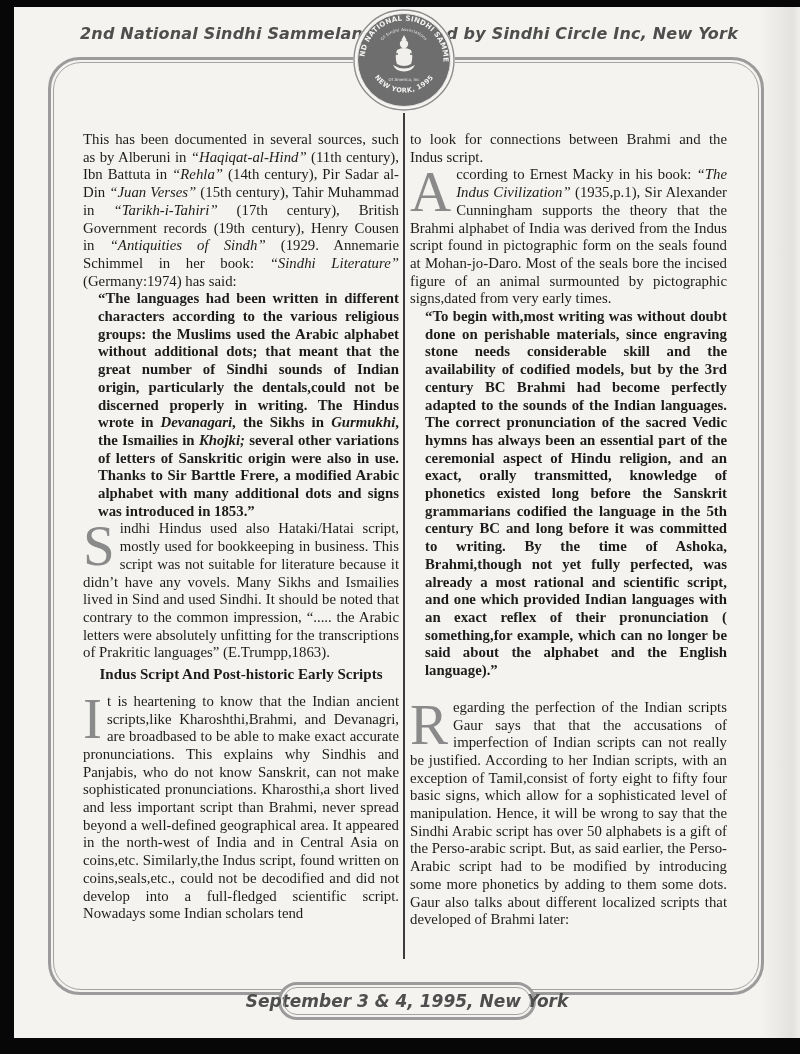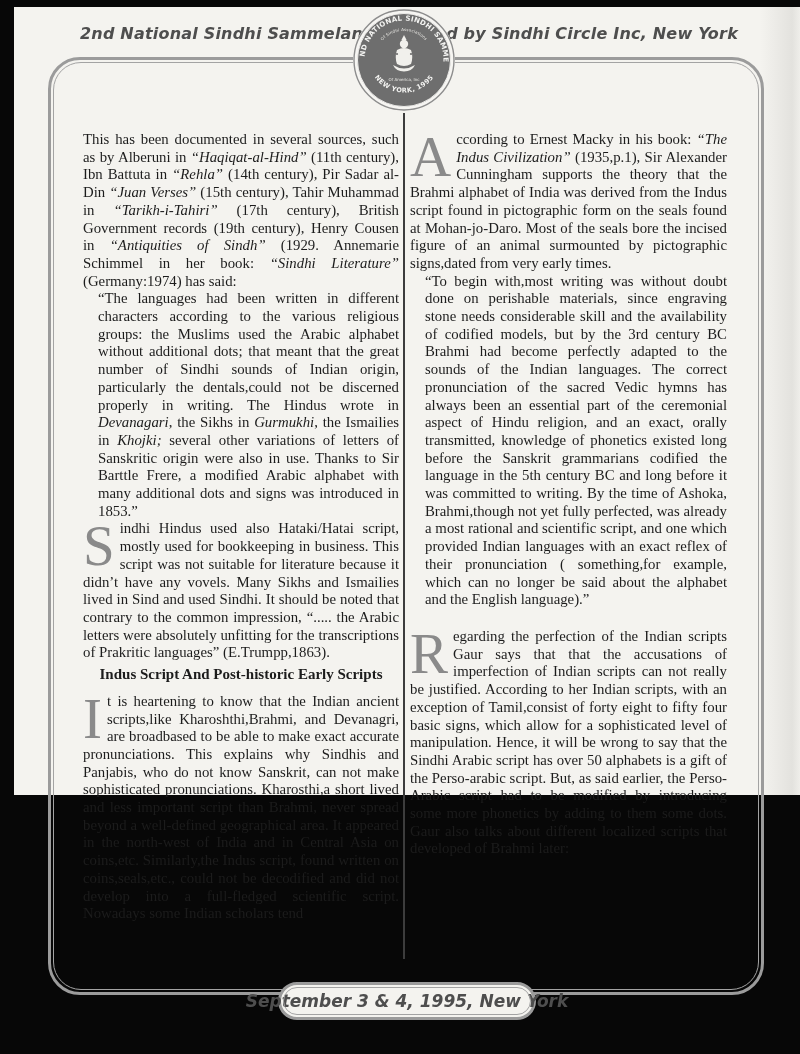--- a/index.html
+++ b/index.html
@@ -2,21 +2,21 @@
 <html><head>
 <meta charset="utf-8">
 <style>
   html,body{margin:0;padding:0;}
   body{
     width:800px;height:1054px;position:relative;overflow:hidden;
     background:#070707;
     font-family:"Liberation Serif", serif;
   }
   .page{
-    position:absolute;left:14px;top:7px;width:786px;height:788px;
+    position:absolute;left:14px;top:7px;width:786px;height:1031px;
     background:linear-gradient(90deg,#f4f3ef 0%,#f4f3ef 95%,#e3e2de 99%,#efeeea 100%);
   }
   
   .hdr{
     position:absolute;top:17px;
     font-family:"DejaVu Sans", sans-serif;
     font-style:italic;font-weight:bold;
     font-size:16px;color:#4e4e4e;letter-spacing:.2px;
     white-space:nowrap;
   }
@@ -43,21 +43,21 @@
     font-size:14.8px;line-height:17.7px;color:#1c1c1c;
     text-align:justify;
   }
   .col-left{left:69px;width:316px;}
   .col-right{left:396px;width:317px;}
   .divider{
     position:absolute;left:389px;top:106px;width:1.5px;height:846px;
     background:#3c3c3c;
   }
   .para{margin:0;}
-  .quote{font-weight:normal;margin:0 0 0 15px;}
+  .quote{font-weight:bold;margin:0 0 0 15px;}
   .indent1{text-indent:14px;}
   .gap-top{margin-top:19px;}
   .seg-i{font-style:italic;}
   .dropcap{
     float:left;font-size:57px;line-height:50px;height:51px;
     color:#8a8a8a;margin:1px 5px 0 0;font-family:"Liberation Serif", serif;
   }
   .heading{
     margin:4px 0 9px 0;text-align:center;font-weight:bold;font-size:15px;
   }
@@ -126,20 +126,21 @@
 
   <div class="col col-left">
     <p class="para"><span>This has been documented in several sources, such as by Alberuni in </span><span class="seg-i">“Haqiqat-al-Hind”</span><span> (11th century), Ibn Battuta in  </span><span class="seg-i">“Rehla”</span><span> (14th century), Pir Sadar al-Din </span><span class="seg-i">“Juan Verses”</span><span> (15th century), Tahir Muhammad in </span><span class="seg-i">“Tarikh-i-Tahiri”</span><span> (17th century),  British Government records (19th century), Henry Cousen in </span><span class="seg-i">“Antiquities of Sindh”</span><span> (1929.  Annemarie Schimmel in her book: </span><span class="seg-i">“Sindhi Literature”</span><span> (Germany:1974) has said:</span></p>
     <p class="para quote"><span>“The languages had been written  in different characters according to the various religious groups: the Muslims used the Arabic alphabet without additional dots; that  meant that the great number of Sindhi sounds of Indian origin, particularly the dentals,could not be discerned properly in writing.  The Hindus wrote in </span><span class="seg-i">Devanagari</span><span>, the Sikhs in </span><span class="seg-i">Gurmukhi</span><span>, the Ismailies in </span><span class="seg-i">Khojki;</span><span> several other variations of letters of Sanskritic origin were also in use. Thanks to Sir Barttle Frere, a modified  Arabic alphabet with many  additional dots and signs was introduced in 1853.”</span></p>
     <p class="para"><span class="dropcap">S</span><span><span>indhi Hindus used also Hataki/Hatai script, mostly used for bookkeeping in business.  This script was not suitable for literature because it didn’t have any vovels.  Many Sikhs and Ismailies lived in Sind and used Sindhi.  It should be noted that contrary to the common impression, “..... the Arabic letters were absolutely  unfitting for the transcriptions of Prakritic languages” (E.Trumpp,1863).</span></span></p>
     <h3 class="heading">Indus Script And Post-historic Early Scripts</h3>
     <p class="para"><span class="dropcap">I</span><span><span>t is heartening to know that the Indian ancient scripts,like Kharoshthi,Brahmi, and Devanagri, are broadbased to be able to make exact accurate pronunciations.  This explains why Sindhis and Panjabis, who do not know Sanskrit, can not make sophisticated pronunciations. Kharosthi,a short lived and less important  script than Brahmi, never spread beyond a well-defined geographical area. It appeared in the north-west of India and in Central Asia on coins,etc. Similarly,the Indus script, found written on coins,seals,etc., could not be decodified and did not develop into a full-fledged scientific script.  Nowadays some Indian scholars tend</span></span></p>
   </div>
 
   <div class="col col-right">
+    <p class="para"><span>to look for connections between Brahmi and the Indus script.</span></p>
     <p class="para"><span class="dropcap">A</span><span><span>ccording to Ernest Macky in his book: </span><span class="seg-i">“The Indus Civilization”</span><span> (1935,p.1),  Sir Alexander Cunningham supports the theory that the Brahmi alphabet of India was derived from the Indus script found in pictographic form on the seals found at Mohan-jo-Daro.  Most of the seals bore the incised figure of an animal  surmounted by pictographic signs,dated from very early times.</span></span></p>
     <p class="para quote"><span>“To begin with,most writing was without doubt done on perishable materials, since engraving stone needs considerable skill and the availability of codified  models, but by the 3rd century BC Brahmi  had become perfectly adapted to the sounds of the Indian  languages. The correct pronunciation of the sacred Vedic hymns has always been an essential part of the ceremonial  aspect of Hindu religion, and an exact, orally transmitted, knowledge of phonetics existed long before the Sanskrit grammarians  codified the language  in the 5th century BC  and long before it was committed to writing. By the time of Ashoka, Brahmi,though not yet fully perfected, was already a most rational and scientific script, and one which provided Indian languages with an exact reflex of their pronunciation  ( something,for example, which can no longer be said about the alphabet and the English language).”</span></p>
     <p class="para gap-top"><span class="dropcap">R</span><span><span>egarding the perfection of the Indian scripts Gaur says that that the accusations of imperfection of Indian scripts can not really be justified. According to her Indian scripts, with an exception of Tamil,consist of forty eight to  fifty four basic signs, which allow for a sophisticated level of manipulation. Hence, it will be wrong to say that the Sindhi Arabic script has over 50 alphabets is a gift of the Perso-arabic script.  But, as said earlier, the Perso-Arabic script had to be modified by introducing some more phonetics by adding to them some dots. Gaur also talks about different localized scripts that developed of Brahmi later:</span></span></p>
   </div>
 
   <div class="footer-pill">
     <div class="inner-line"></div>
     <span class="footer-text">September 3 &amp; 4, 1995, New York</span>
   </div>
 

